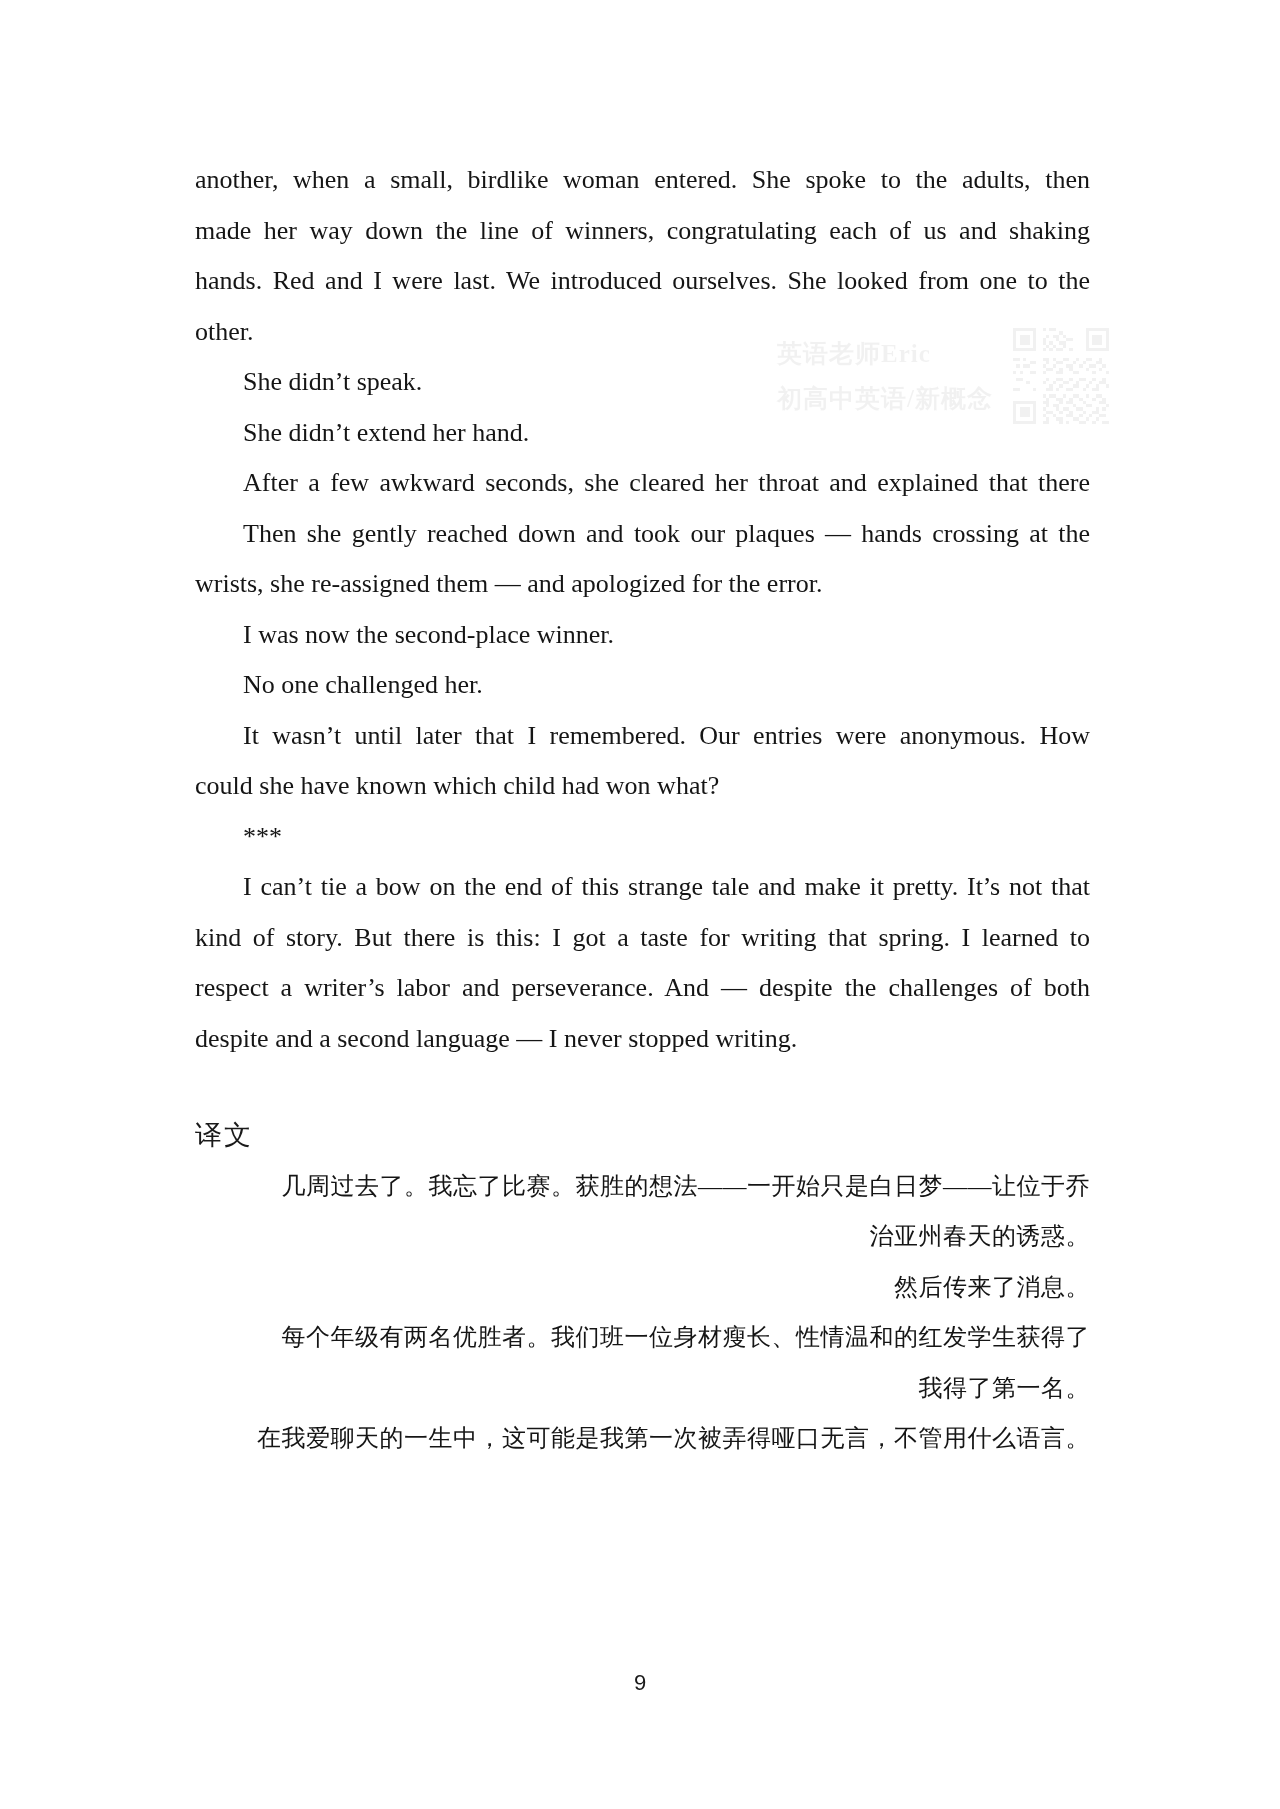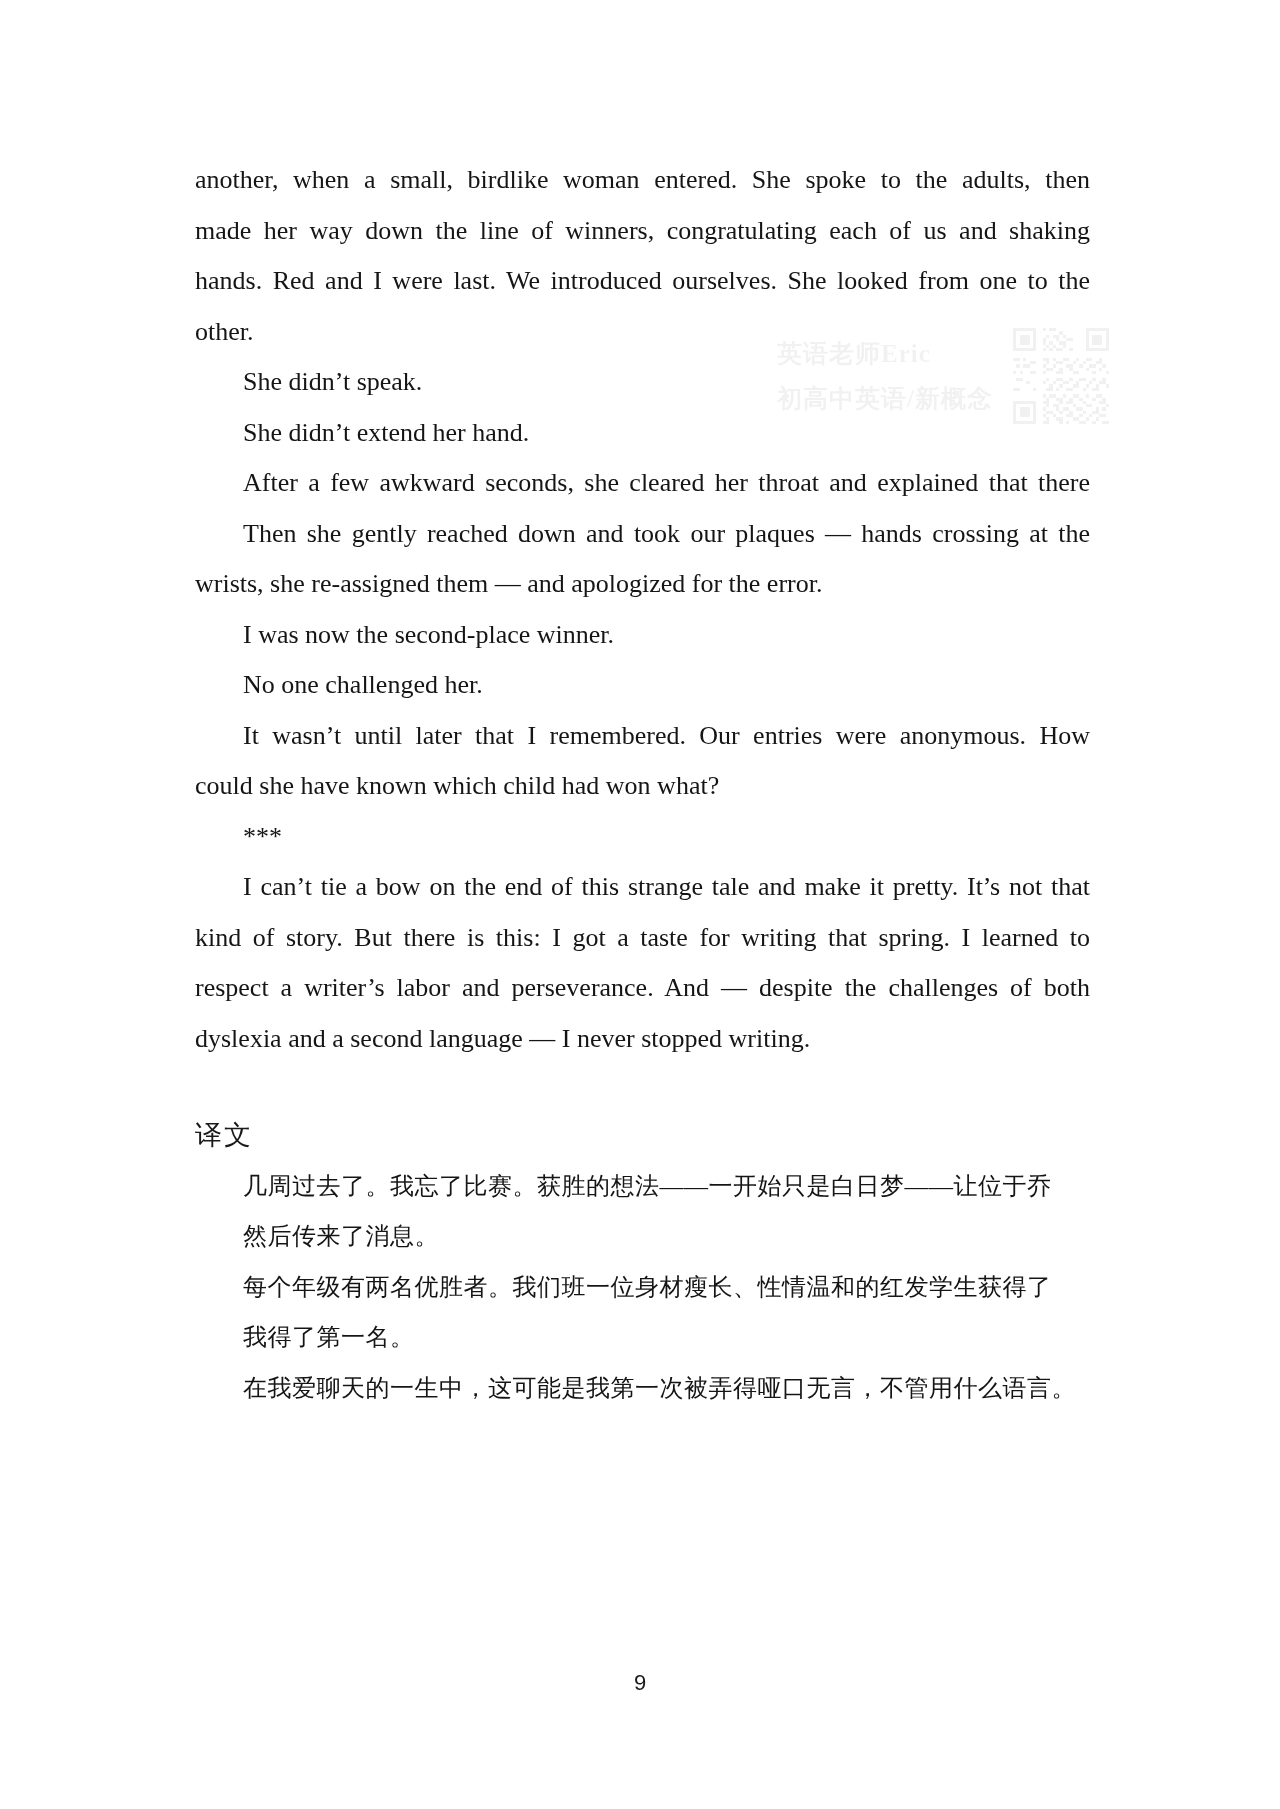--- a/index.html
+++ b/index.html
@@ -31,20 +31,21 @@
     font-size: 27px;
     line-height: 50.5px;
     letter-spacing: 2px;
     color: #1a1a1a;
   }
   .cline {
     font-size: 24px;
     line-height: 50.5px;
     letter-spacing: 0.5px;
     color: #151515;
+    text-align: right;
   }
   .cind { text-indent: 48px; }
   .watermark {
     position: absolute;
     font-weight: bold;
     color: rgba(0, 0, 0, 0.055);
     white-space: nowrap;
     pointer-events: none;
   }
   .wm1 { left: 777px; top: 337px; font-size: 25px; letter-spacing: 1px; }
@@ -101,25 +102,26 @@
     <div class="eline ind j">Then she gently reached down and took our plaques — hands crossing at the</div>
     <div class="eline">wrists, she re-assigned them — and apologized for the error.</div>
     <div class="eline ind">I was now the second-place winner.</div>
     <div class="eline ind">No one challenged her.</div>
     <div class="eline ind j">It wasn’t until later that I remembered. Our entries were anonymous. How</div>
     <div class="eline">could she have known which child had won what?</div>
     <div class="eline ind">***</div>
     <div class="eline ind j">I can’t tie a bow on the end of this strange tale and make it pretty. It’s not that</div>
     <div class="eline j">kind of story. But there is this: I got a taste for writing that spring. I learned to</div>
     <div class="eline j">respect a writer’s labor and perseverance. And — despite the challenges of both</div>
-    <div class="eline">dyslexia and a second language — I never stopped writing.</div>
+    <div class="eline">despite and a second language — I never stopped writing.</div>
 
     <div class="heading">译文</div>
 
     <div class="cline cind">几周过去了。我忘了比赛。获胜的想法——一开始只是白日梦——让位于乔</div>
+    <div class="cline">治亚州春天的诱惑。</div>
     <div class="cline cind">然后传来了消息。</div>
     <div class="cline cind">每个年级有两名优胜者。我们班一位身材瘦长、性情温和的红发学生获得了</div>
     <div class="cline cind">我得了第一名。</div>
     <div class="cline cind">在我爱聊天的一生中，这可能是我第一次被弄得哑口无言，不管用什么语言。</div>
   </div>
 
   <div class="pageno">9</div>
 
 </div>
 

